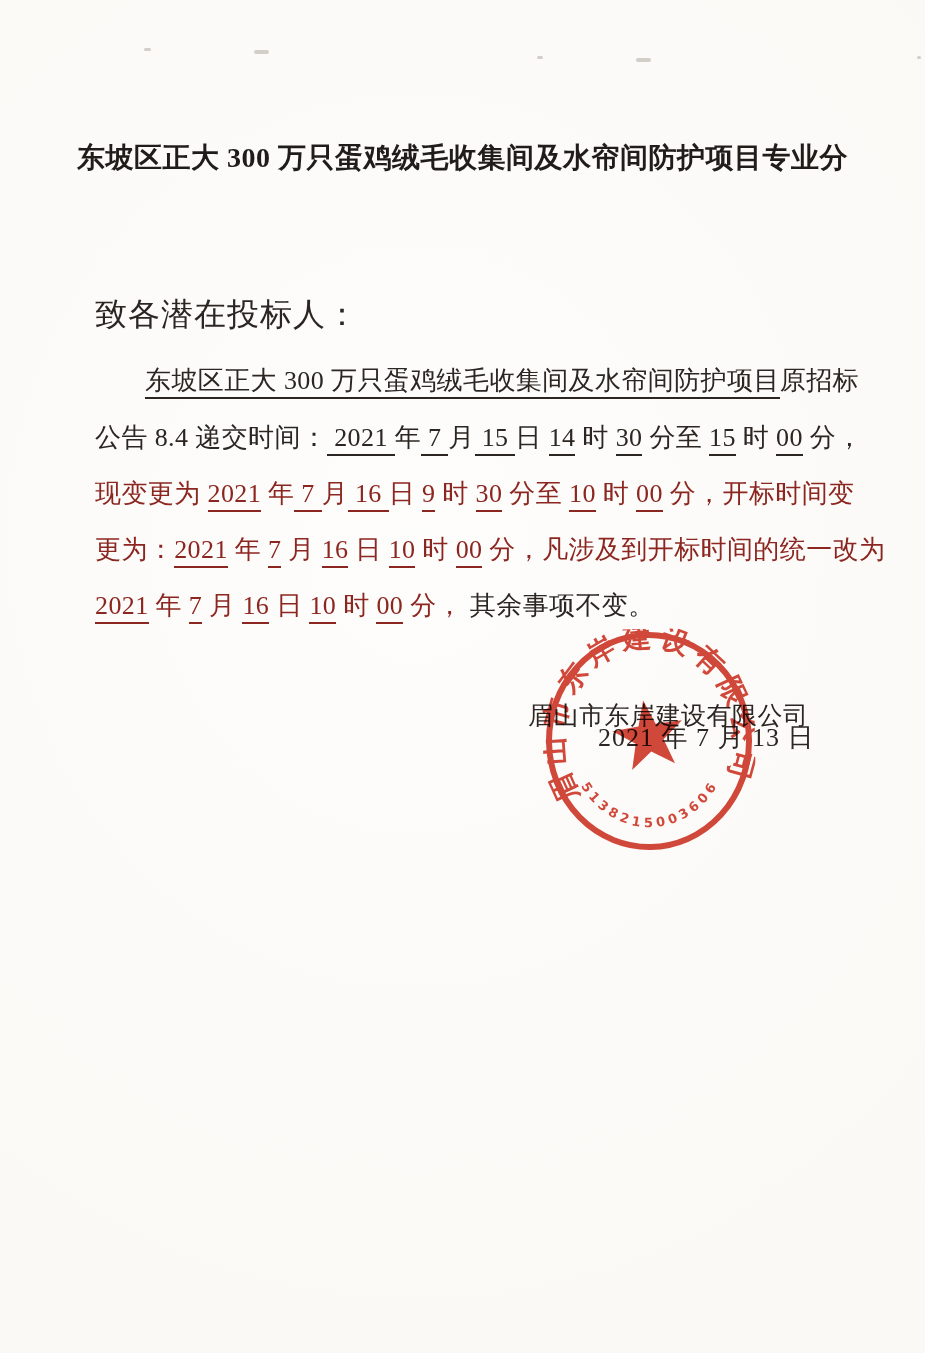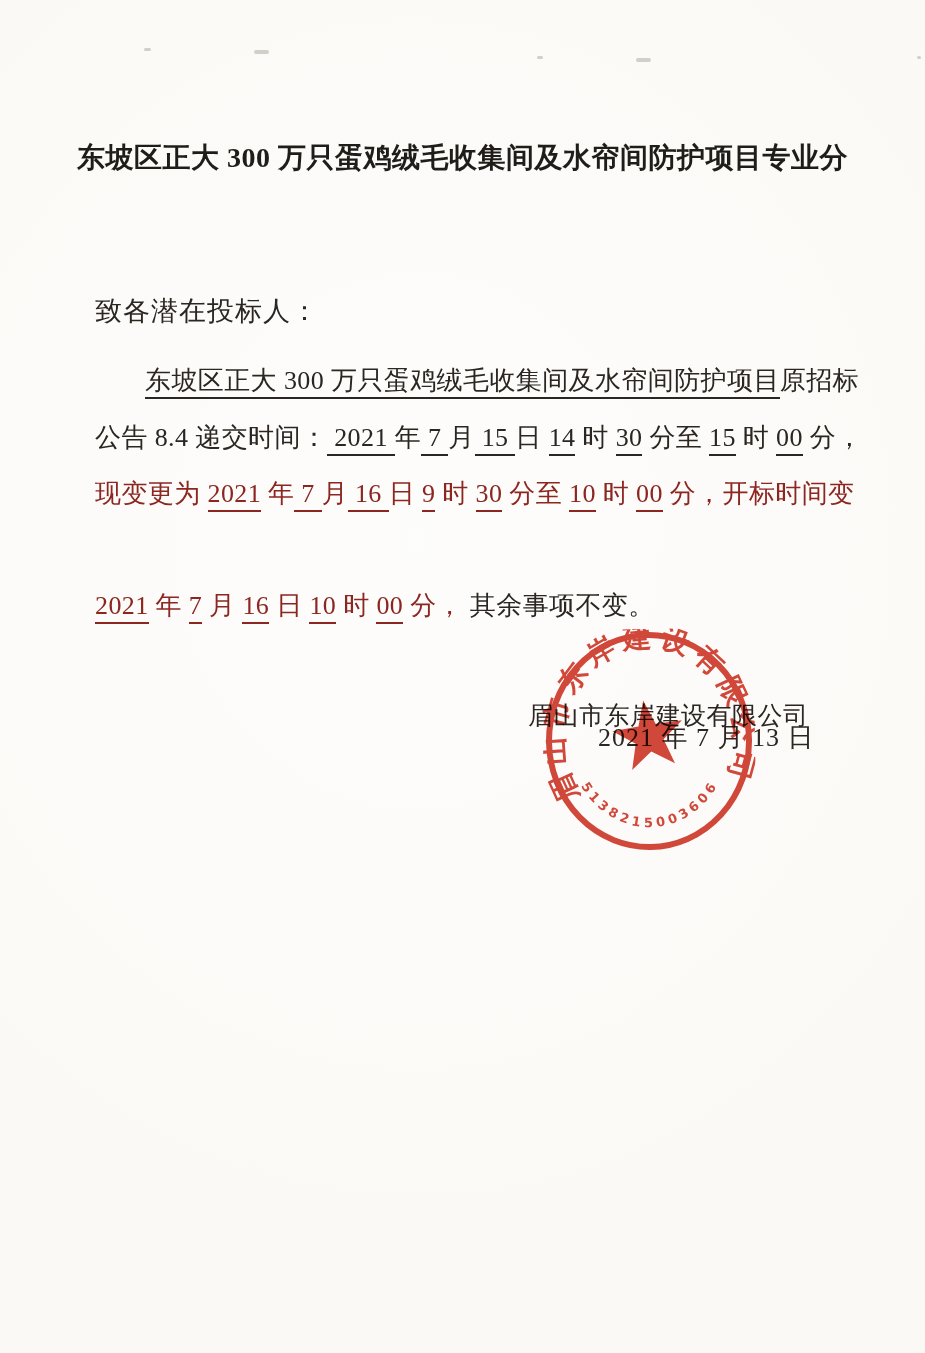--- a/index.html
+++ b/index.html
@@ -35,21 +35,21 @@
     letter-spacing: .5px;
     white-space: nowrap;
   }
   .title.l1 { top: 139px; }
   .title.l2 { top: 197px; letter-spacing: 1px; }
 
   .greeting {
     position: absolute;
     left: 95px;
     top: 293px;
-    font-size: 27px;
+    font-size: 32px;
     color: #2b2622;
     letter-spacing: 1px;
   }
 
   .bodyline {
     position: absolute;
     left: 95px;
     font-size: 26px;
     color: #2b2622;
     white-space: nowrap;
@@ -107,20 +107,21 @@
   <div class="speck" style="left:636px;top:58px;width:15px;height:4px;"></div>
   <div class="speck" style="left:917px;top:56px;width:4px;height:3px;"></div>
 
   <div class="title l1">东坡区正大 300 万只蛋鸡绒毛收集间及水帘间防护项目专业分</div>
 
   <div class="greeting">致各潜在投标人：</div>
 
   <div class="bodyline indent" style="top:363px;"><span class="u">东坡区正大 300 万只蛋鸡绒毛收集间及水帘间防护项目</span><span>原招标</span></div>
   <div class="bodyline" style="top:420px;"><span>公告 8.4 递交时间：</span><span class="u"> 2021 </span><span>年</span><span class="u"> 7 </span><span>月</span><span class="u"> 15 </span><span>日 </span><span class="u">14</span><span> 时 </span><span class="u">30</span><span> 分至 </span><span class="u">15</span><span> 时 </span><span class="u">00</span><span> 分，</span></div>
   <div class="bodyline red-line" style="top:476px;"><span>现变更为 </span><span class="u">2021</span><span> 年</span><span class="u"> 7 </span><span>月</span><span class="u"> 16 </span><span>日 </span><span class="u">9</span><span> 时 </span><span class="u">30</span><span> 分至 </span><span class="u">10</span><span> 时 </span><span class="u">00</span><span> 分，开标时间变</span></div>
+  <div class="bodyline red-line" style="top:532px;"><span>更为：</span><span class="u">2021</span><span> 年 </span><span class="u">7</span><span> 月 </span><span class="u">16</span><span> 日 </span><span class="u">10</span><span> 时 </span><span class="u">00</span><span> 分，凡涉及到开标时间的统一改为</span></div>
   <div class="bodyline red-line" style="top:588px;"><span class="u">2021</span><span> 年 </span><span class="u">7</span><span> 月 </span><span class="u">16</span><span> 日 </span><span class="u">10</span><span> 时 </span><span class="u">00</span><span> 分，</span><span class="ink-black"> 其余事项不变。</span></div>
 
   <div class="sig-company">眉山市东岸建设有限公司</div>
   <div class="sig-date">2021 年 7 月 13 日</div>
 
   <svg class="stamp" viewBox="0 0 212 224" aria-hidden="true">
     <defs>
       <path id="ring-path" d="M 40.1 170.5 A 86 93 0 1 1 171.9 170.5" fill="none"></path>
       <path id="serial-path" d="M 33.5 147.9 A 80 87 0 0 0 178.5 147.9" fill="none"></path>
     </defs>

